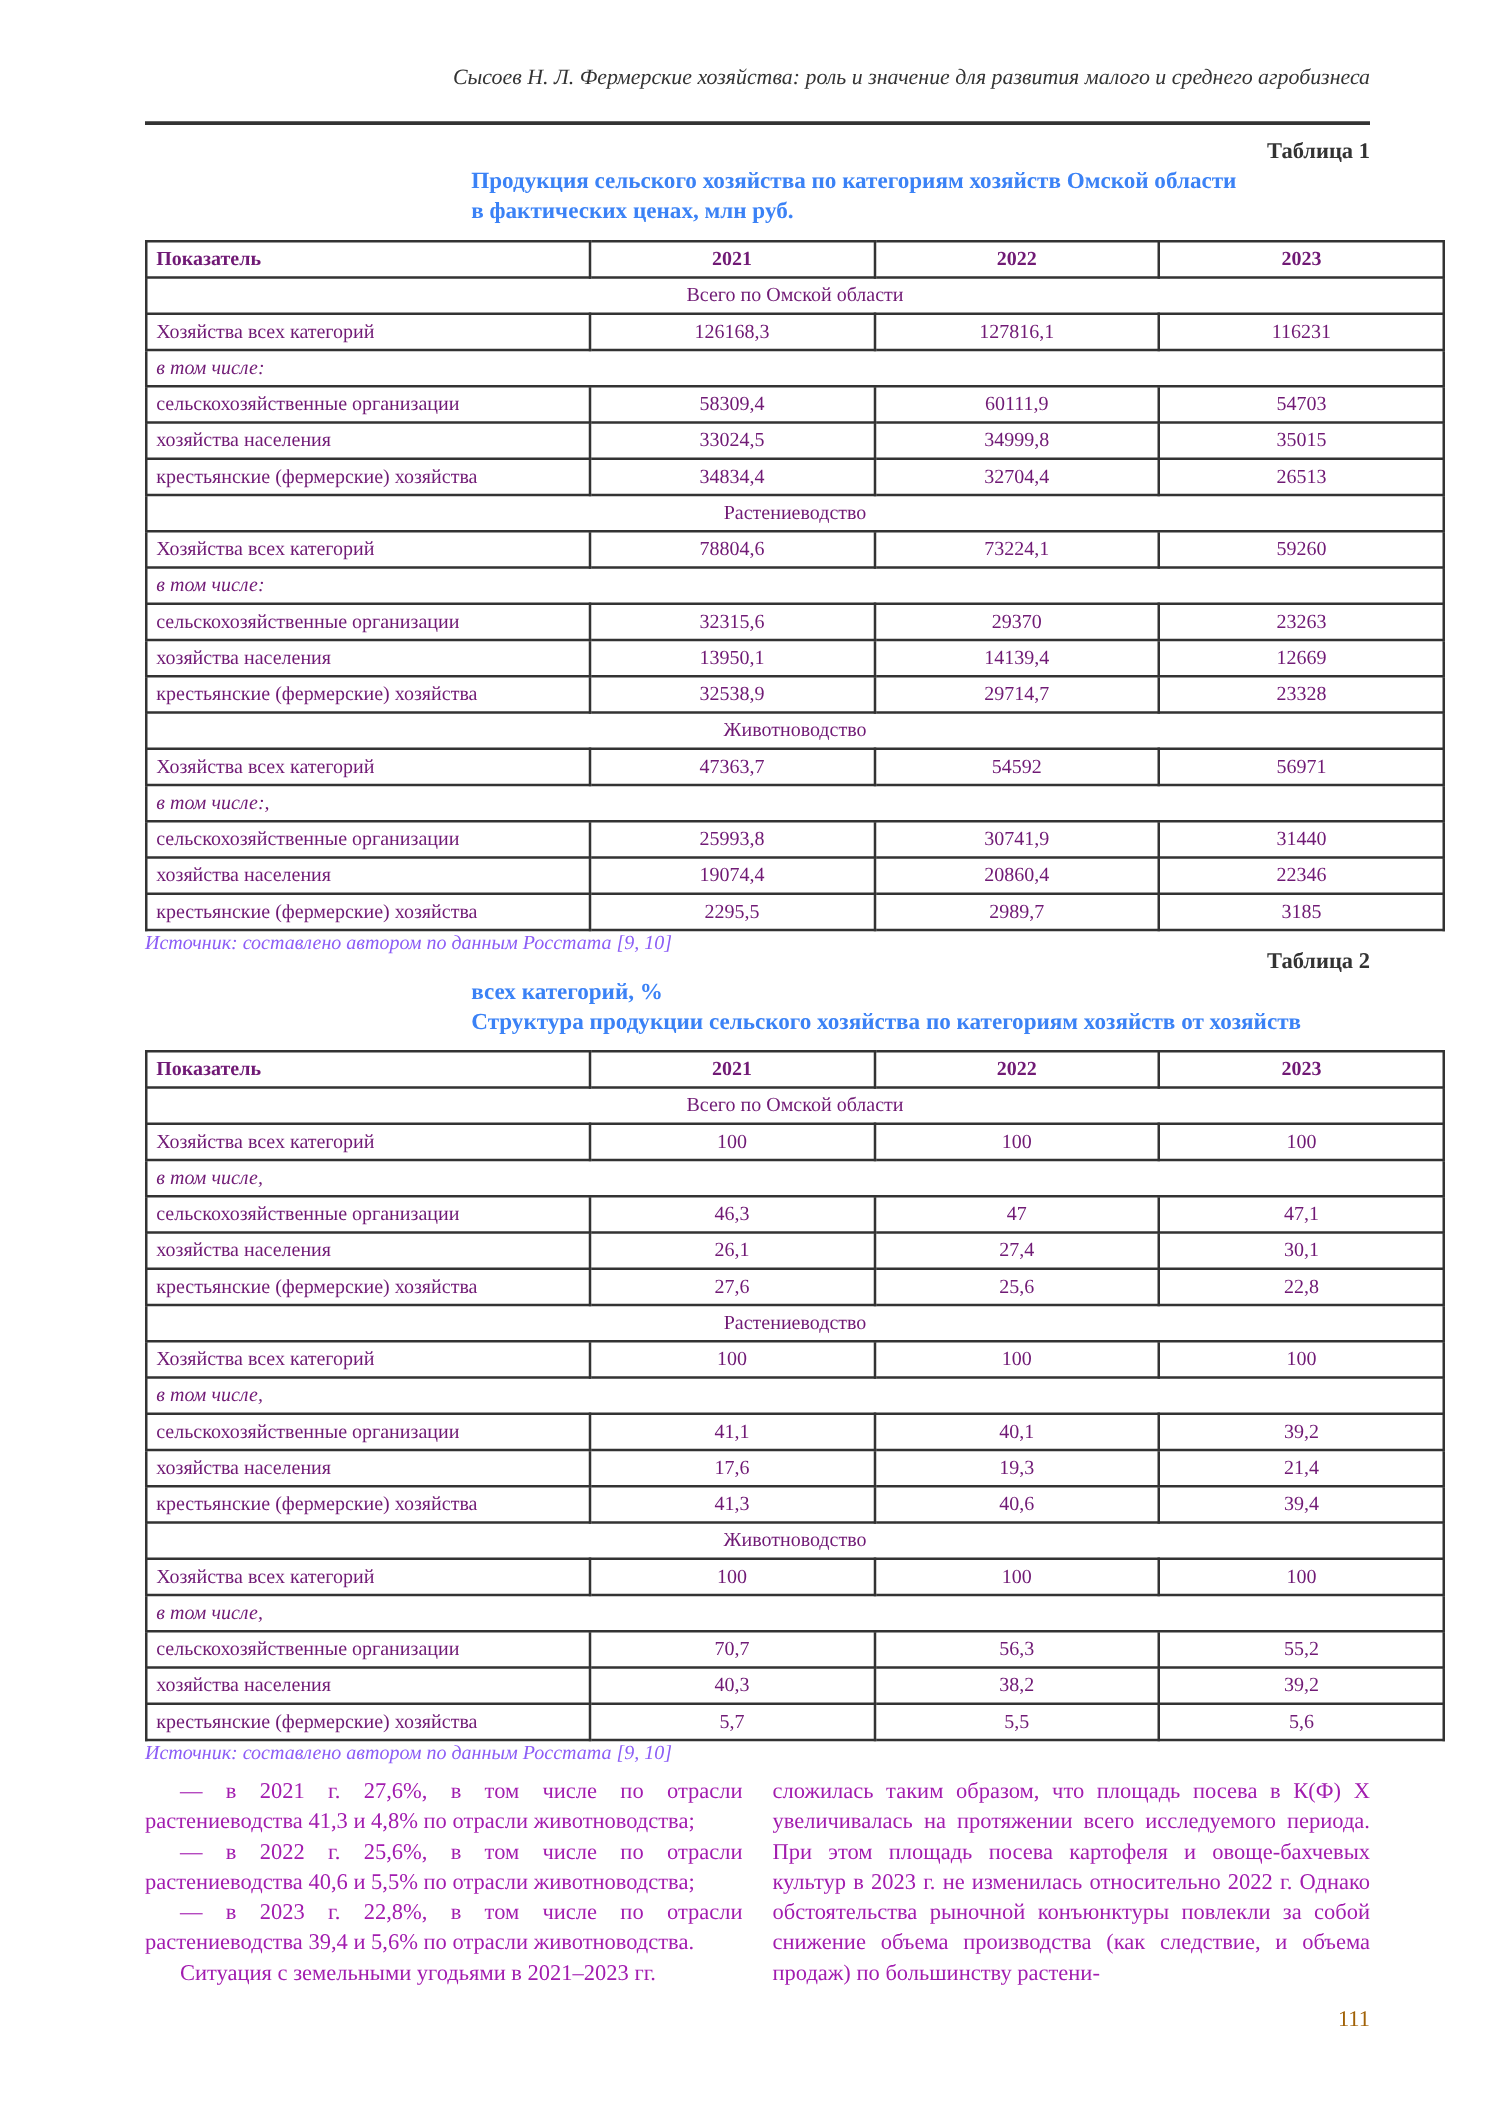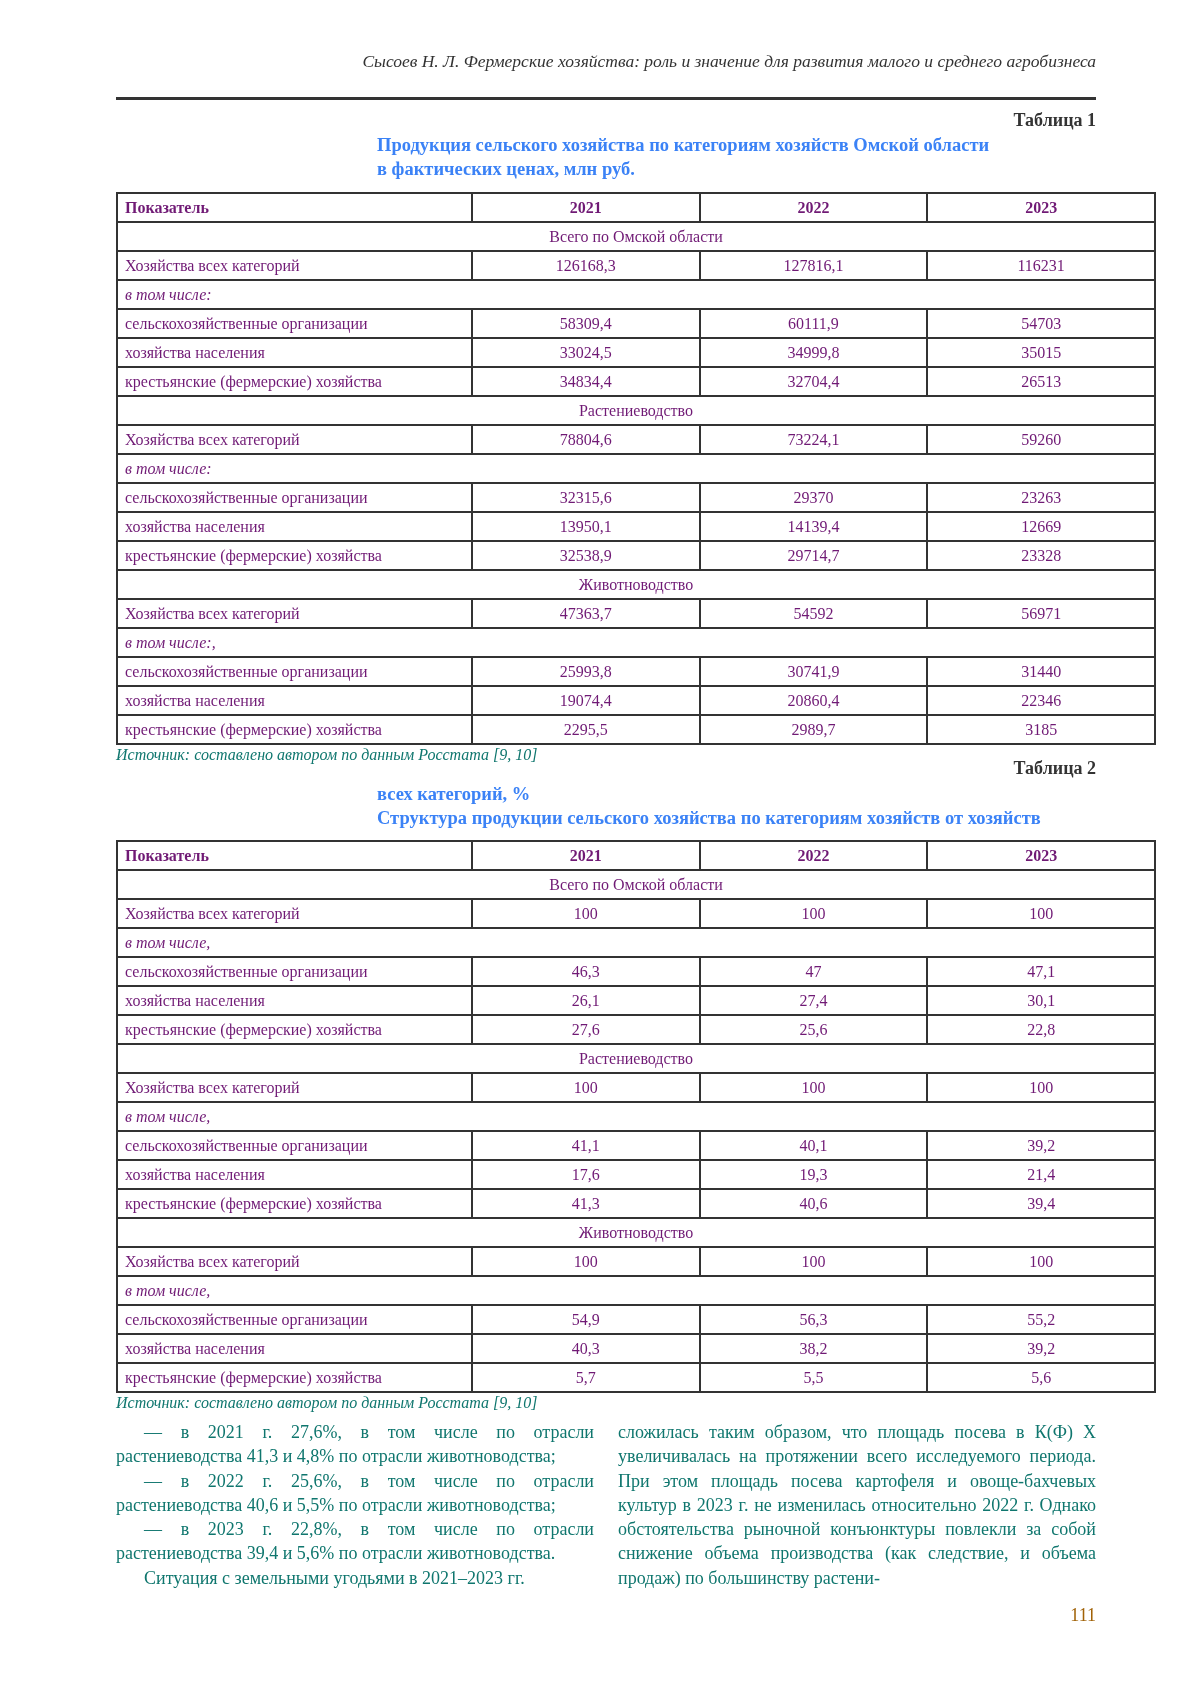--- a/index.html
+++ b/index.html
@@ -32,25 +32,25 @@
   table.data th.col-label { text-align: left; }
   table.data th.col-year, table.data td.num { text-align: center; }
   table.data td.section { text-align: center; }
   table.data td.sub { font-style: italic; }
   col.c0 { width: 335px; }
   col.c1 { width: 215px; }
   col.c2 { width: 215px; }
   col.c3 { width: 215px; }
 
   .source {
-    position: absolute; left: 116px; font-style: italic; font-size: 16px; color: #0f766e;
+    position: absolute; left: 116px; font-style: italic; font-size: 16px; color: #8b5cf6;
   }
 
   .col-text {
-    position: absolute; top: 1420px; width: 478px; font-size: 18px; line-height: 24.3px; color: #0f766e;
+    position: absolute; top: 1420px; width: 478px; font-size: 18px; line-height: 24.3px; color: #a21caf;
     text-align: justify;
   }
   .col-text p { text-indent: 28px; }
   .col-left { left: 116px; }
   .col-right { left: 618px; }
   .col-right p { text-indent: 0; }
 
   .page-number {
     position: absolute; right: 104px; top: 1605px; font-size: 18px; color: #a16207;
   }
@@ -264,21 +264,21 @@
         <td>Хозяйства всех категорий</td>
         <td class="num">100</td>
         <td class="num">100</td>
         <td class="num">100</td>
       </tr>
       <tr>
         <td colspan="4" class="sub">в том числе,</td>
       </tr>
       <tr>
         <td>сельскохозяйственные организации</td>
-        <td class="num">54,9</td>
+        <td class="num">70,7</td>
         <td class="num">56,3</td>
         <td class="num">55,2</td>
       </tr>
       <tr>
         <td>хозяйства населения</td>
         <td class="num">40,3</td>
         <td class="num">38,2</td>
         <td class="num">39,2</td>
       </tr>
       <tr>

